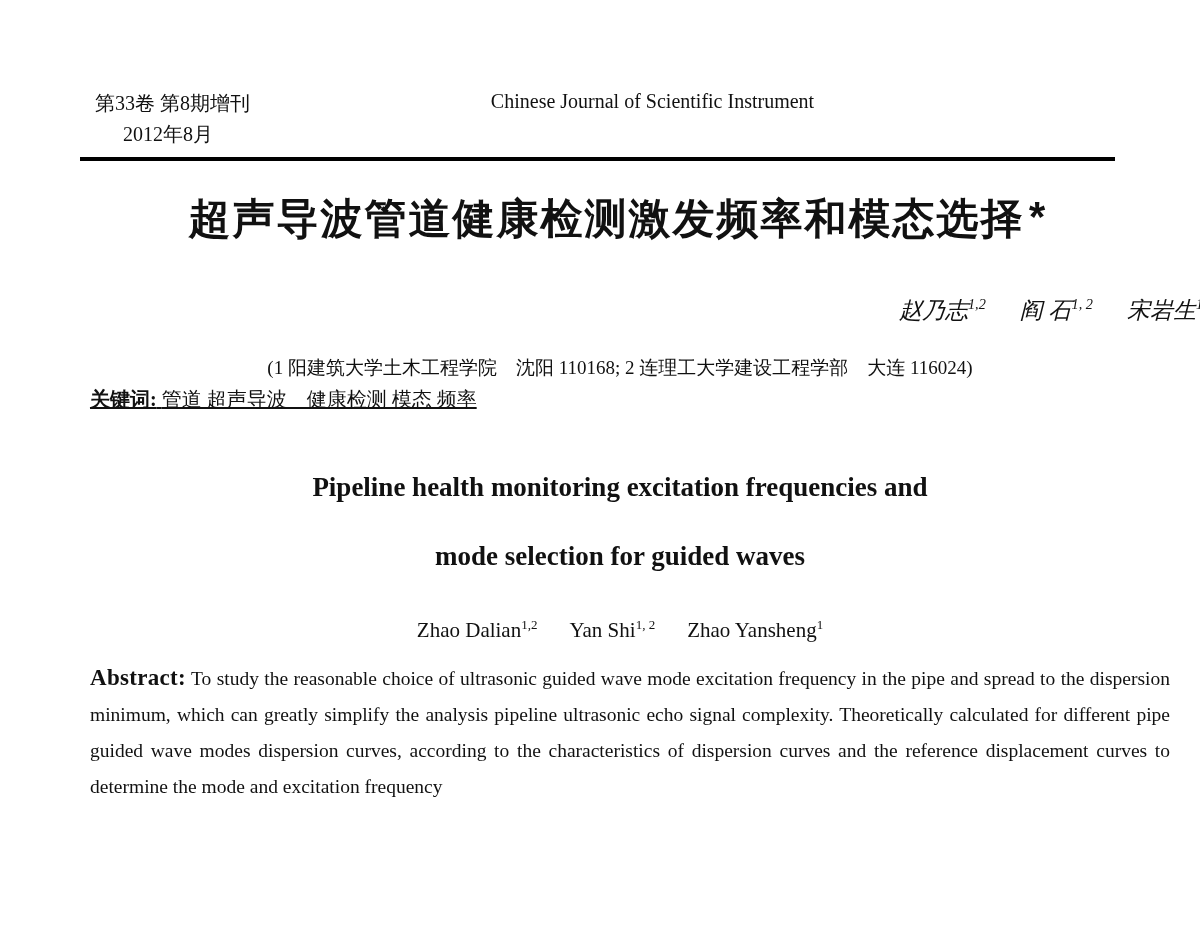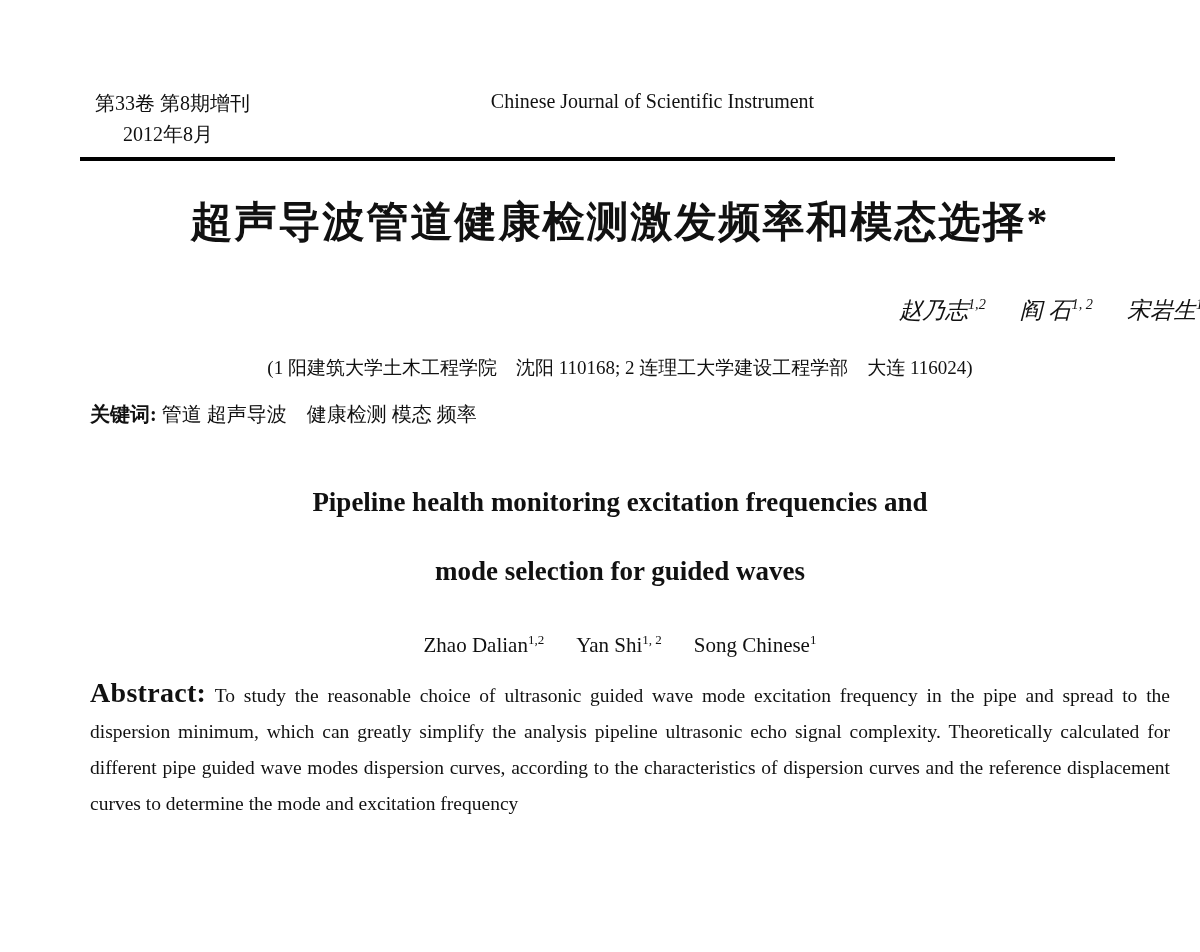--- a/index.html
+++ b/index.html
@@ -20,47 +20,47 @@
   .hdr-left .row2 { padding-left: 28px; }
   .hdr-center { flex: 1; text-align: center; }
   .journal-name-cn { font-size: 29px; line-height: 33px; letter-spacing: 10px; white-space: nowrap; }
   .journal-name-en { font-size: 20px; line-height: 27px; }
   .hdr-right { width: 150px; text-align: right; font-size: 20px; line-height: 31px; white-space: nowrap; }
   .rule { margin: 7px 105px 0 60px; height: 4px; background: #000; }
 
   
   .title-cn {
     margin: 34px 40px 0; text-align: center;
-    font-size: 42px; font-weight: 700; letter-spacing: 2px; line-height: 55px;
+    font-size: 42px; font-weight: 700; letter-spacing: 2px; line-height: 55px; font-family: Liberation Mono, monospace;
   }
   .authors-cn { margin-top: 46px; text-align: right; font-size: 23px; font-style: italic; line-height: 30px; }
   .authors-cn .author { margin: 0 17px; white-space: nowrap; }
   sup { font-size: 62%; line-height: 0; }
   .affil-cn { margin-top: 28px; text-align: center; font-size: 19px; line-height: 27px; }
 
   .abstract-cn {
     margin: 30px 50px 0 70px; font-size: 20px; line-height: 37px;
     text-align: justify; text-justify: inter-character;
   }
   .abstract-cn b, .keywords-cn b { font-weight: 700; }
-  .keywords-cn { margin: 15px 50px 0 70px; font-size: 20px; line-height: 37px; }
+  .keywords-cn { margin: 0 50px 0 70px; font-size: 20px; line-height: 37px; text-decoration: underline; }
 
   
   .title-en { text-align: center; font-weight: 700; font-size: 27px; line-height: 35px; }
   .title-en.l1 { margin-top: 52px; }
   .title-en.l2 { margin-top: 34px; }
   .authors-en { margin-top: 42px; text-align: center; font-size: 21px; line-height: 28px; }
   .authors-en .author { margin: 0 16px; white-space: nowrap; }
   .affil-en { text-align: center; font-style: italic; font-size: 19px; line-height: 36px; }
   .affil-en.l1 { margin-top: 20px; }
   .abstract-en {
     margin: 16px 50px 0 70px; font-size: 19.5px; line-height: 36px;
     text-align: justify;
   }
-  .abstract-en b { font-size: 28px; letter-spacing: 0.3px; }
+  .abstract-en b { font-size: 23px; letter-spacing: 0.3px; }
 </style>
 </head>
 <body>
 
 <div class="page">
 
   <header class="hdr">
     <div class="hdr-left">
       <div class="row1">第33卷  第8期增刊</div>
       <div class="row2">2012年8月</div>
@@ -79,18 +79,18 @@
   <div class="authors-cn"><span class="author"><span>赵乃志</span><sup>1,2</sup></span><span class="author"><span>阎 石</span><sup>1, 2</sup></span><span class="author"><span>宋岩生</span><sup>1</sup></span></div>
 
   <div class="affil-cn">(1 阳建筑大学土木工程学院　沈阳 110168; 2 连理工大学建设工程学部　大连 116024)</div>
 
 
   <p class="keywords-cn"><b>关键词:</b> <span>管道 超声导波　健康检测 模态 频率</span></p>
 
   <div class="title-en l1">Pipeline health monitoring excitation frequencies and</div>
   <div class="title-en l2">mode selection for guided waves</div>
 
-  <div class="authors-en"><span class="author"><span>Zhao Dalian</span><sup>1,2</sup></span><span class="author"><span>Yan Shi</span><sup>1, 2</sup></span><span class="author"><span>Song Chinese</span><sup>1</sup></span></div>
+  <div class="authors-en"><span class="author"><span>Zhao Dalian</span><sup>1,2</sup></span><span class="author"><span>Yan Shi</span><sup>1, 2</sup></span><span class="author"><span>Zhao Yansheng</span><sup>1</sup></span></div>
 
 
   <p class="abstract-en"><b>Abstract:</b> <span>To study the reasonable choice of ultrasonic guided wave mode excitation frequency in the pipe and spread to the dispersion minimum, which can greatly simplify the analysis pipeline ultrasonic echo signal complexity. Theoretically calculated for different pipe guided wave modes dispersion curves, according to the characteristics of dispersion curves and the reference displacement curves to determine the mode and excitation frequency</span></p>
 
 </div>
 
 </body></html>

